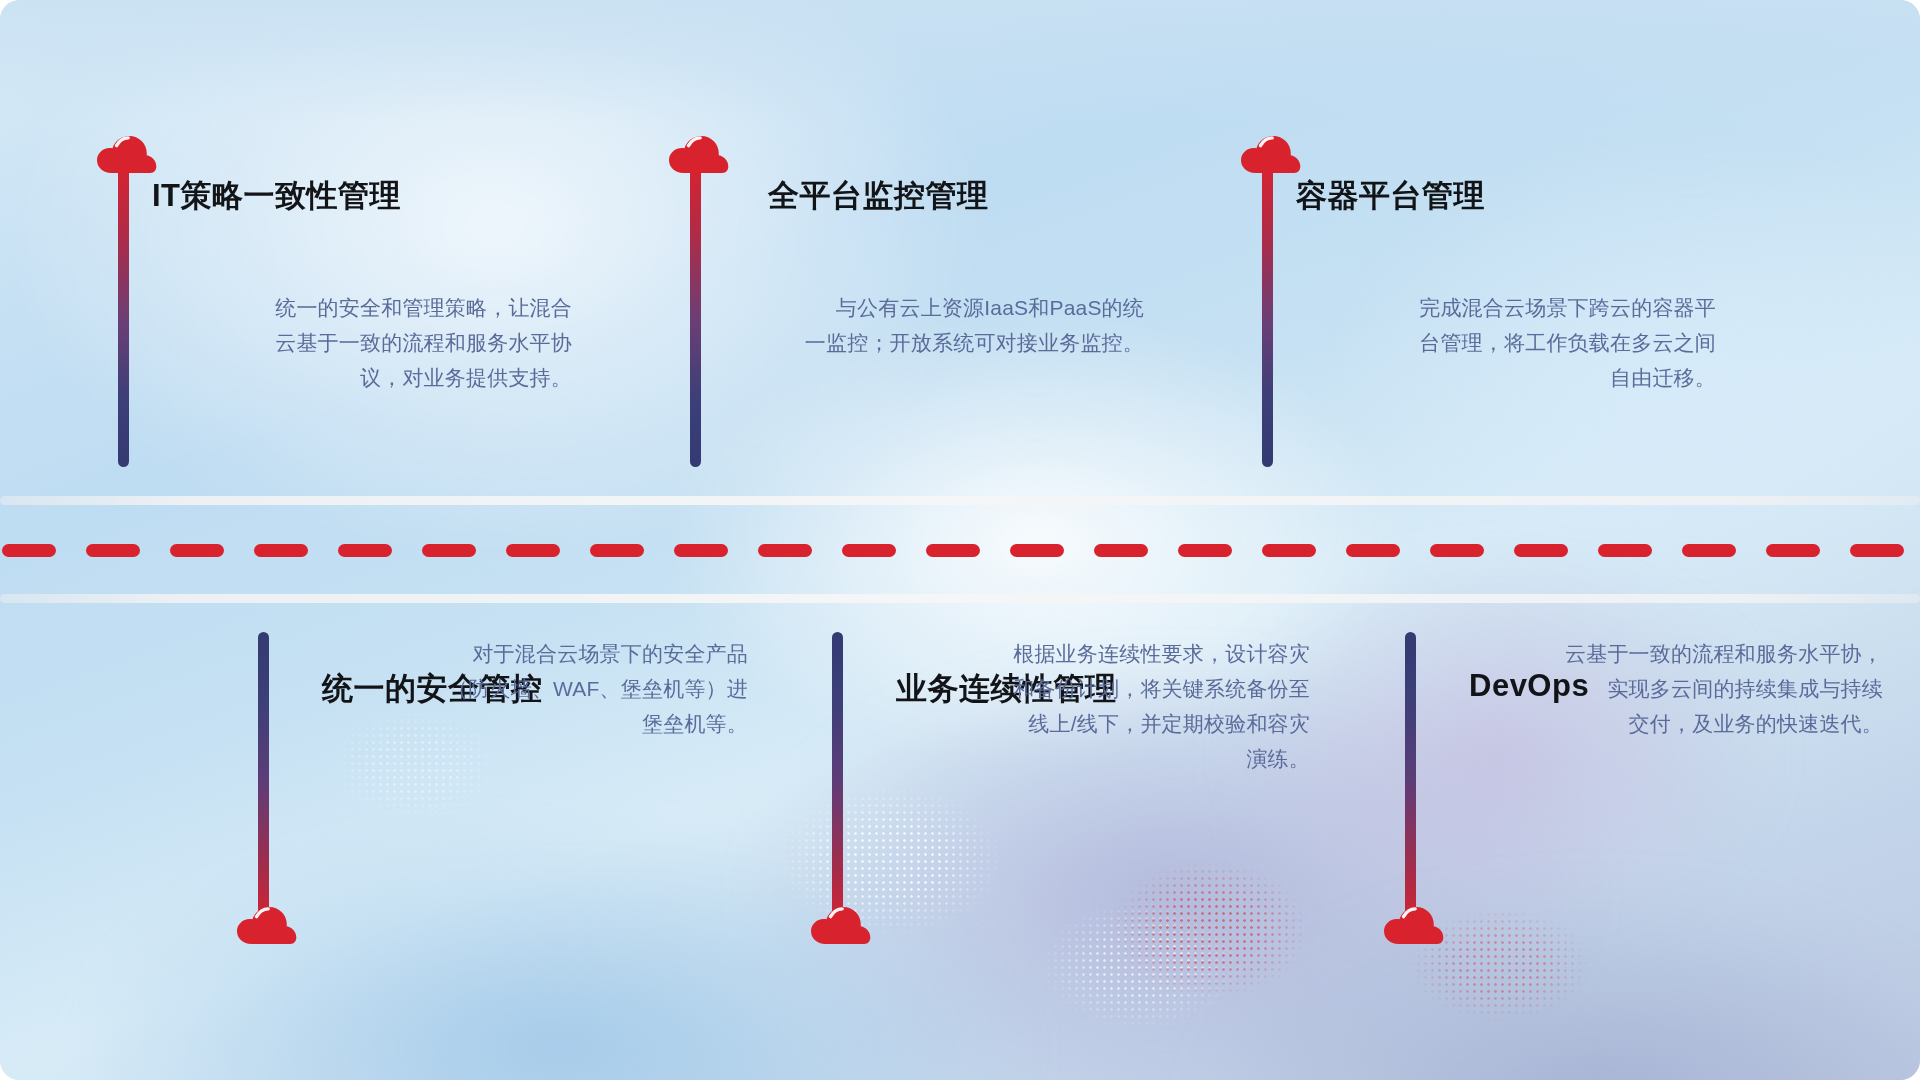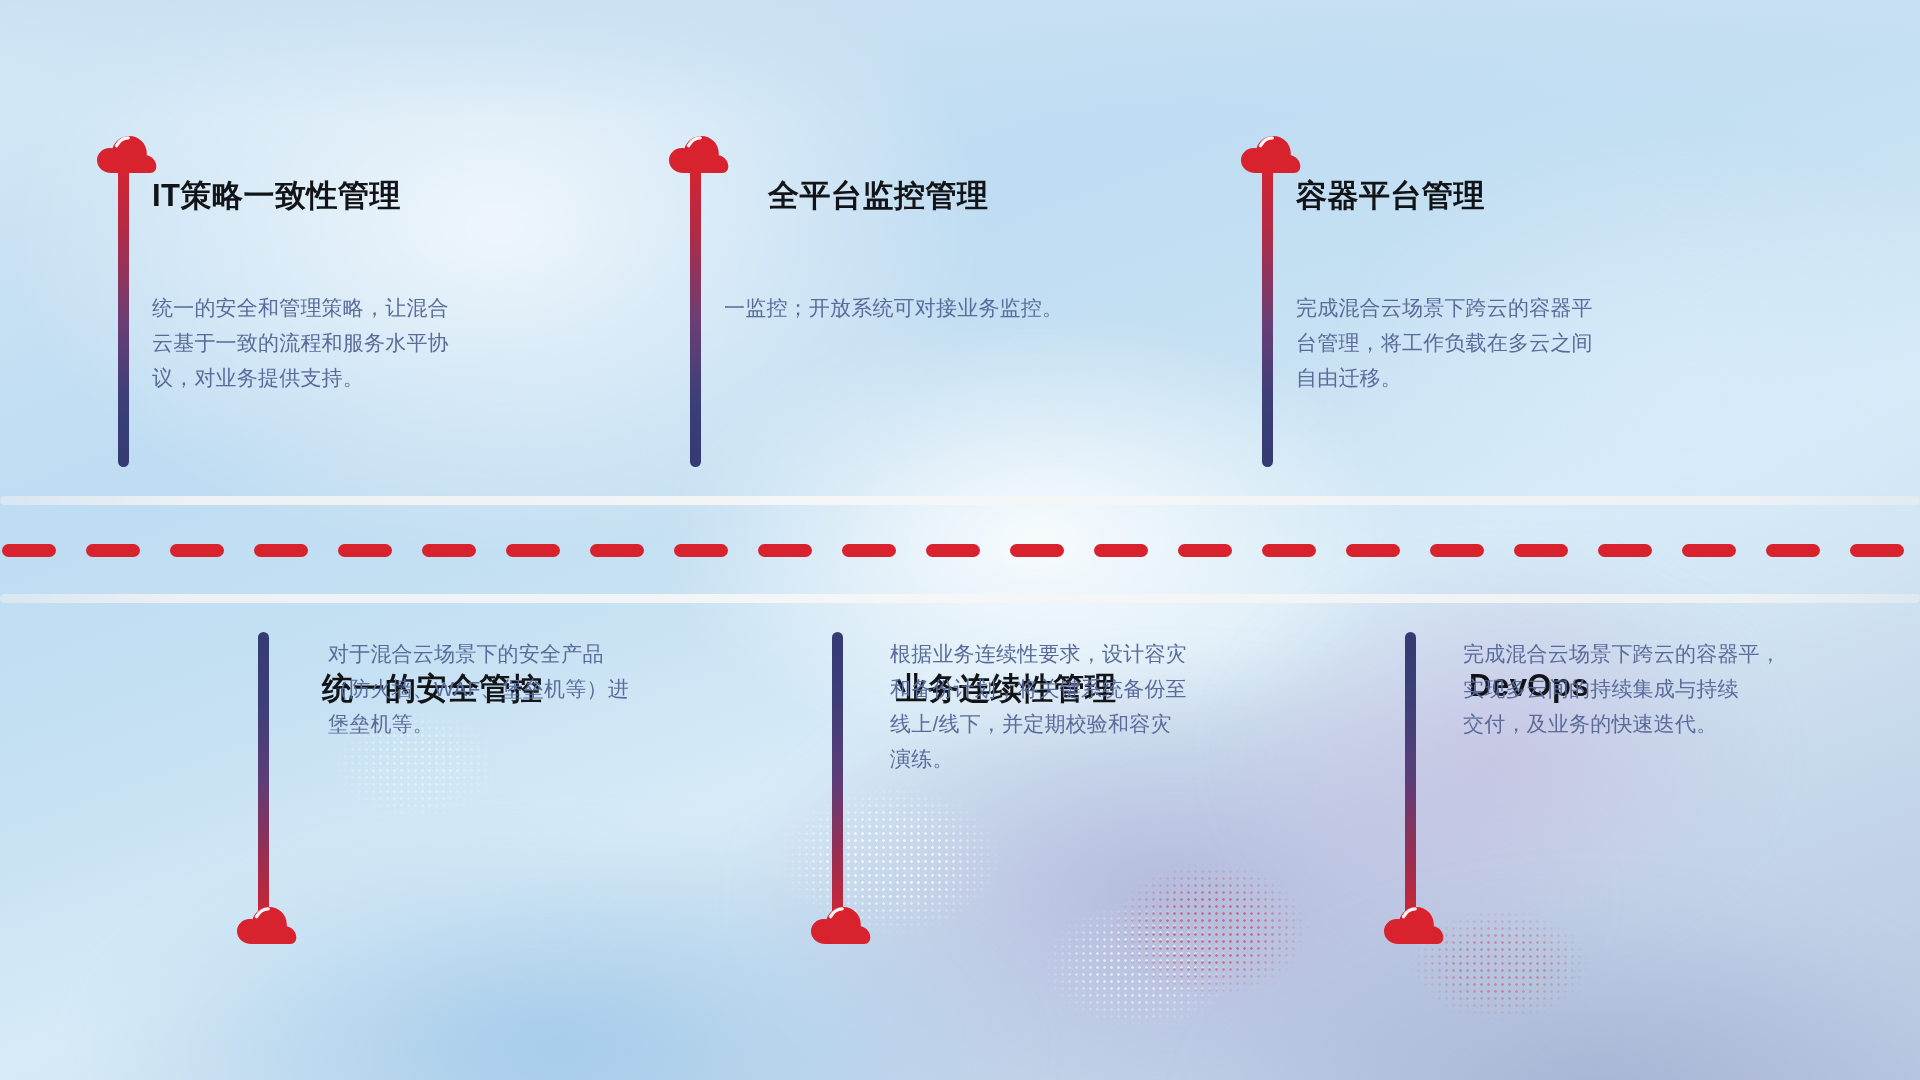--- a/index.html
+++ b/index.html
@@ -12,20 +12,21 @@
     overflow: hidden;
     font-family: "Liberation Sans", sans-serif;
   }
 
   #stage {
     position: relative;
     width: 1920px;
     height: 1080px;
     overflow: hidden;
     background: #cfe3f2;
+    border-radius: 20px;
   }
 
   
   .bg-base {
     position: absolute;
     inset: 0;
     background:
       linear-gradient(160deg,
         #d9ecf8 0%,
         #c9e2f4 14%,
@@ -202,20 +203,21 @@
     white-space: nowrap;
   }
 
   .col-body {
     position: absolute;
     width: 420px;
     font-size: 21px;
     line-height: 35px;
     color: #5a6b9a;
     letter-spacing: 0.2px;
+    text-align: right;
   }
   .col-body .ln { display: block; white-space: nowrap; }
 
   
   .row-top .stem { top: 162px; height: 305px; }
   .row-top .cloud { top: 132px; }
   .row-top .col-title { top: 175px; }
   .row-top .col-body { top: 290px; }
 
   
@@ -264,20 +266,21 @@
   <div class="col row-top" style="left: 668px;">
     <div class="stem down" style="left: 22px;"></div>
     <div class="cloud" style="left: 0px;">
       <svg viewBox="0 0 62 44">
         <path d="M15.5 41 C6.9 41 1 35.2 1 28.3 C1 21.6 6.6 16 13.6 16 C14.6 16 15.6 16.1 16.5 16.3 C18.6 9.2 25.3 4 33.2 4 C42.9 4 50.8 11.7 50.8 21.2 C50.8 21.9 50.8 22.6 50.7 23.2 C56.2 24.2 60.3 28.9 60.3 34.5 C60.3 38.1 58 41 54.2 41 Z" fill="#d8232f"></path>
         <path d="M20.5 13.6 C23.4 8.6 27.6 6.0 32.2 5.9" stroke="#ffffff" stroke-width="3.4" stroke-linecap="round" fill="none" opacity="0.95"></path>
       </svg>
     </div>
     <div class="col-title" style="left: 56px; margin-left: 44px;">全平台监控管理</div>
     <div class="col-body" style="left: 56px;">
+      <span class="ln">与公有云上资源IaaS和PaaS的统</span>
       <span class="ln">一监控；开放系统可对接业务监控。</span>
     </div>
   </div>
 
   <div class="col row-top" style="left: 1240px;">
     <div class="stem down" style="left: 22px;"></div>
     <div class="cloud" style="left: 0px;">
       <svg viewBox="0 0 62 44">
         <path d="M15.5 41 C6.9 41 1 35.2 1 28.3 C1 21.6 6.6 16 13.6 16 C14.6 16 15.6 16.1 16.5 16.3 C18.6 9.2 25.3 4 33.2 4 C42.9 4 50.8 11.7 50.8 21.2 C50.8 21.9 50.8 22.6 50.7 23.2 C56.2 24.2 60.3 28.9 60.3 34.5 C60.3 38.1 58 41 54.2 41 Z" fill="#d8232f"></path>
         <path d="M20.5 13.6 C23.4 8.6 27.6 6.0 32.2 5.9" stroke="#ffffff" stroke-width="3.4" stroke-linecap="round" fill="none" opacity="0.95"></path>
@@ -355,19 +358,19 @@
   <div class="col row-bot" style="left: 1383px;">
     <div class="stem up" style="left: 22px;"></div>
     <div class="cloud" style="left: 0px;">
       <svg viewBox="0 0 62 44">
         <path d="M15.5 41 C6.9 41 1 35.2 1 28.3 C1 21.6 6.6 16 13.6 16 C14.6 16 15.6 16.1 16.5 16.3 C18.6 9.2 25.3 4 33.2 4 C42.9 4 50.8 11.7 50.8 21.2 C50.8 21.9 50.8 22.6 50.7 23.2 C56.2 24.2 60.3 28.9 60.3 34.5 C60.3 38.1 58 41 54.2 41 Z" fill="#d8232f"></path>
         <path d="M20.5 13.6 C23.4 8.6 27.6 6.0 32.2 5.9" stroke="#ffffff" stroke-width="3.4" stroke-linecap="round" fill="none" opacity="0.95"></path>
       </svg>
     </div>
     <div class="col-title" style="left: 86px;">DevOps</div>
     <div class="col-body" style="left: 80px;">
-      <span class="ln">完成混合云场景下跨云的容器平，</span>
+      <span class="ln">云基于一致的流程和服务水平协，</span>
       <span class="ln">实现多云间的持续集成与持续</span>
       <span class="ln">交付，及业务的快速迭代。</span>
     </div>
   </div>
 
 </div>
 
 </body></html>

